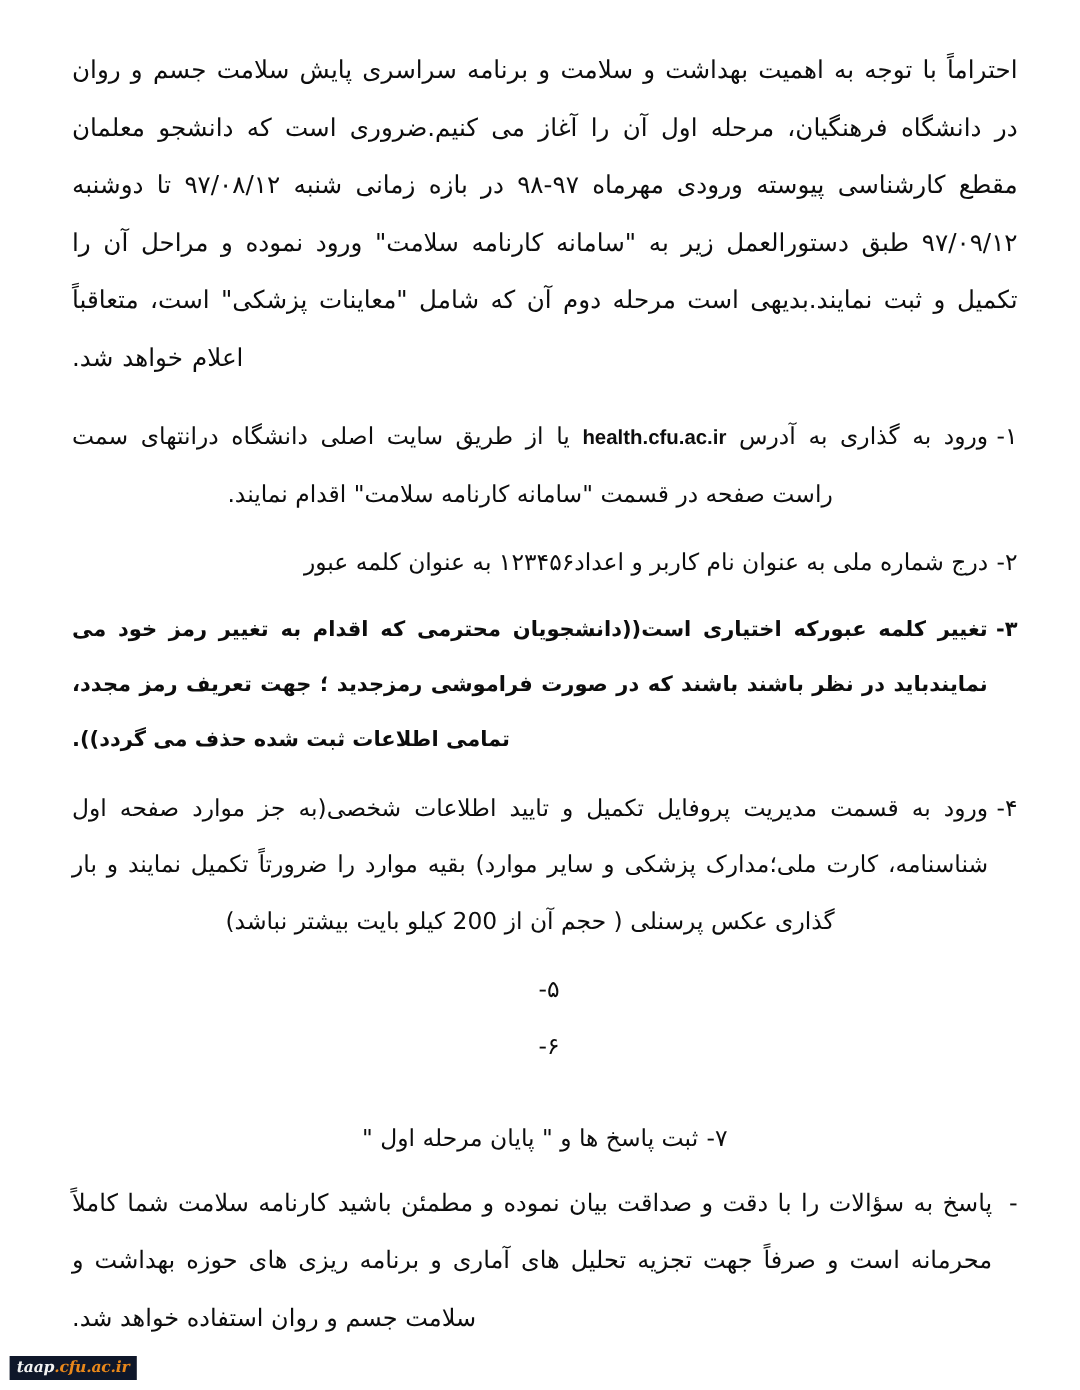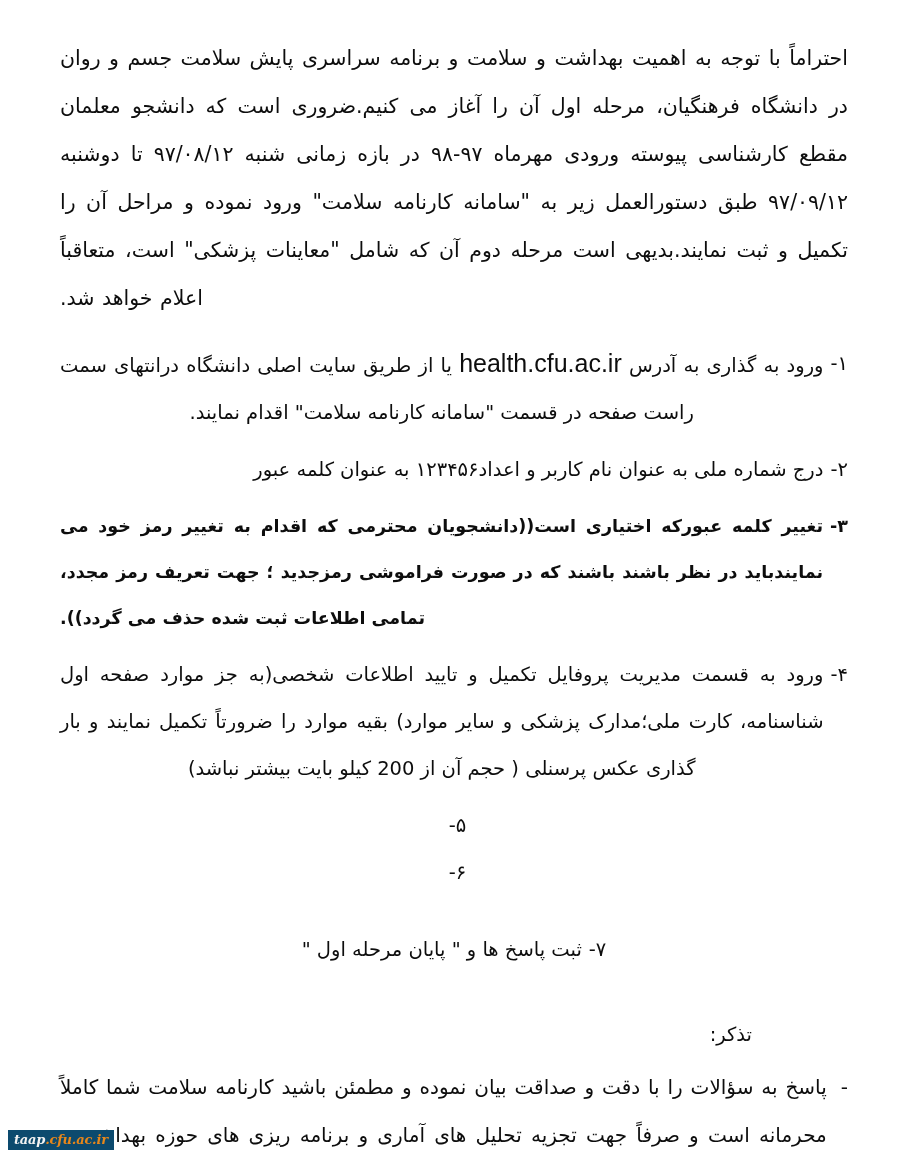--- a/index.html
+++ b/index.html
@@ -90,21 +90,22 @@
   
   .gap-sm { margin-top: 10px; }
   .gap-md { margin-top: 18px; }
   .gap-lg { margin-top: 30px; }
 
   .inline-url {
     direction: ltr;
     unicode-bidi: embed;
     display: inline-block;
     font-family: "Liberation Sans", sans-serif;
-    font-size: 25px;
+    font-size: 17px;
+    font-weight: bold;
   }
 
   
   .row-center {
     display: flex;
     justify-content: center;
     font-size: 19.5px;
     line-height: 47px;
   }
   .row-center .marker { padding-left: 7px; }
@@ -136,21 +137,21 @@
     text-align: justify;
     text-align-last: left;
     direction: rtl;
   }
 
   
   .watermark {
     position: absolute;
     left: 0;
     bottom: 8px;
-    background: #0c4a6e;
+    background: #0f172a;
     padding: 2px 6px 3px 6px;
     direction: ltr;
     font-family: "DejaVu Serif", "Liberation Serif", serif;
     font-style: italic;
     font-weight: bold;
     font-size: 13px;
     line-height: 15px;
     letter-spacing: -0.2px;
     white-space: nowrap;
   }
@@ -194,21 +195,20 @@
       <span class="marker">۶-</span>
     </li>
 
     <li class="row-center gap-lg">
       <span class="marker">۷-</span>
       <span>ثبت پاسخ ها  و  " پایان مرحله اول "</span>
     </li>
 
   </ol>
 
-  <div class="note-heading">تذکر:</div>
 
   <div class="note-item">
     <span class="note-dash">-</span>
     <span class="note-text">پاسخ به سؤالات را با دقت و صداقت بیان نموده و مطمئن باشید کارنامه سلامت شما کاملاً محرمانه است و صرفاً جهت تجزیه تحلیل های آماری و برنامه ریزی های حوزه بهداشت و سلامت جسم و روان استفاده خواهد شد.</span>
   </div>
 
   <div class="watermark"><span class="wm-name">taap</span><span class="wm-domain">.cfu.ac.ir</span></div>
 
 </div>
 

